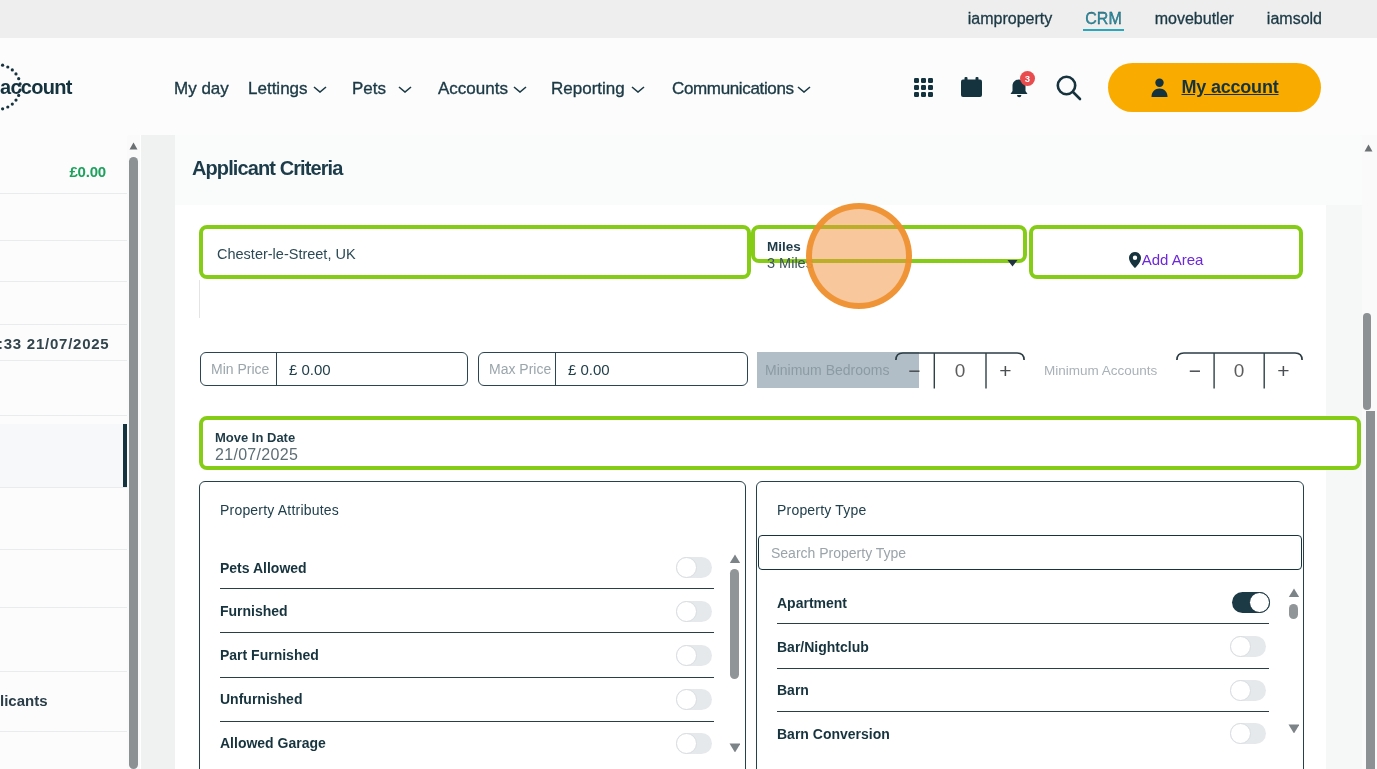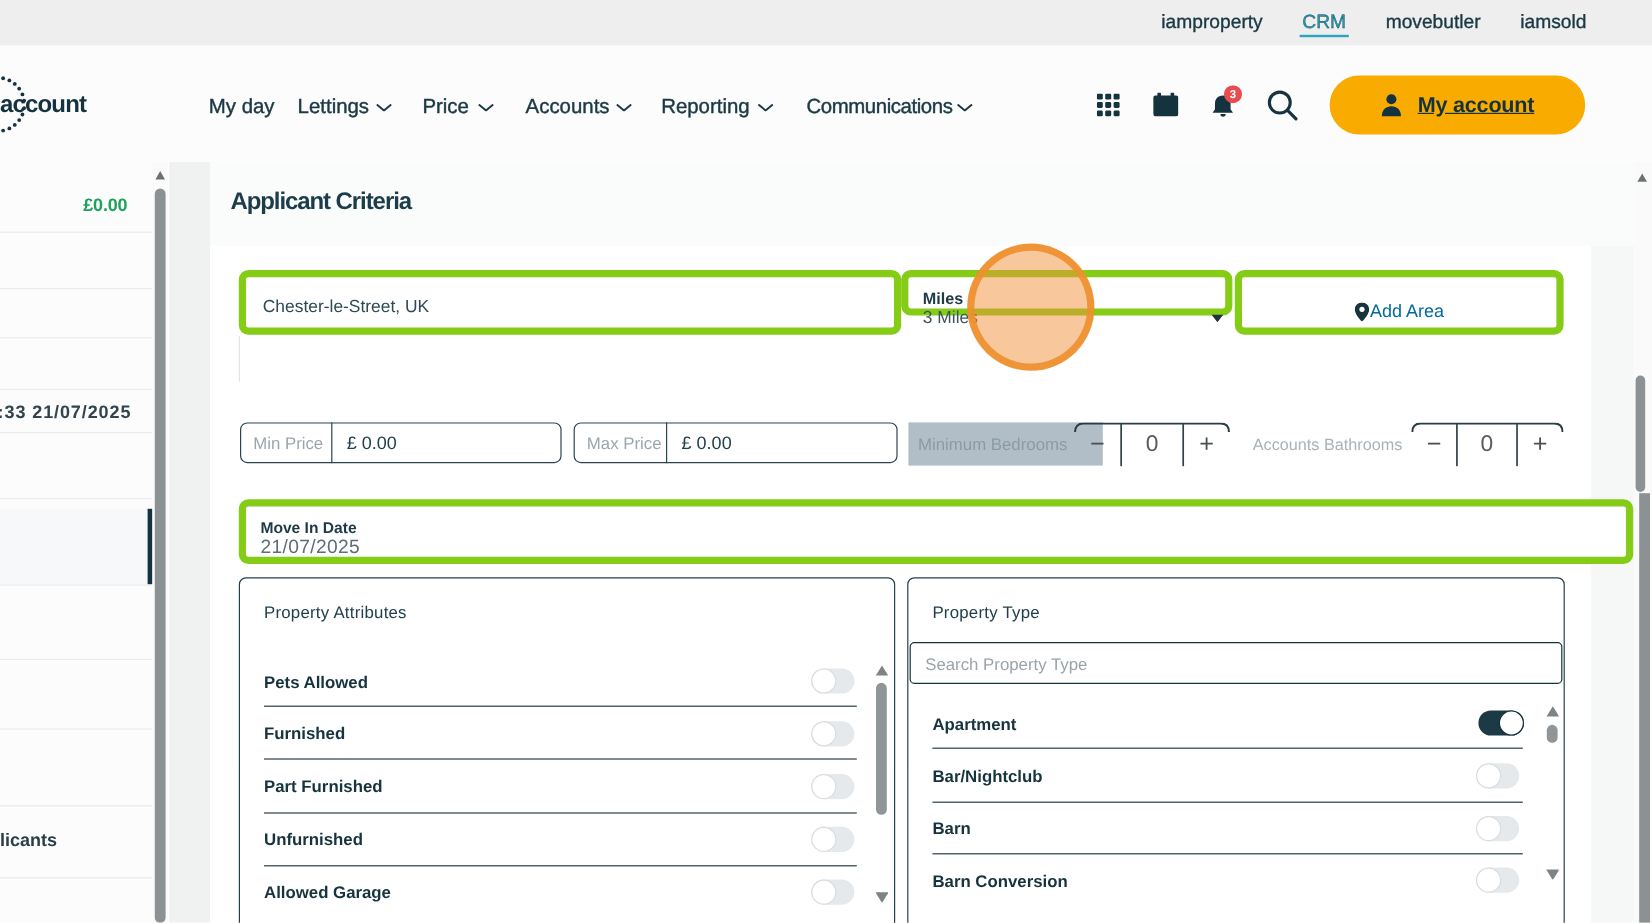--- a/index.html
+++ b/index.html
@@ -32,28 +32,28 @@
   #sbthumb { left:2px; top:22px; width:9px; height:612px; background:#8c9194; border-radius:5px; }
 
   
   #gap { left:141px; top:135px; width:34px; height:634px; background:#f0f1f1; }
   #main { left:175px; top:135px; width:1187px; height:634px; background:#ffffff; }
   #headband { left:0px; top:0px; width:1187px; height:70px; background:#fafbfb; }
   #rightmargin { left:1151px; top:70px; width:36px; height:566px; background:#f6f7f7; }
   #winscroll { left:1362px; top:135px; width:15px; height:634px; background:#fafafa; }
 
   
-  .box { position:absolute; background:#fff; border:6px solid #84cc16; border-radius:8px; }
+  .box { position:absolute; background:#fff; border:4px solid #84cc16; border-radius:8px; }
   #in1 { left:24px; top:90px; width:552px; height:54px; }
   #in1 .v { position:absolute; left:14px; top:17px; font-size:14.5px; color:#2c4a55; }
   #miles { left:576px; top:90px; width:276px; height:38px; }
   #miles .l1 { position:absolute; left:12px; top:10px; font-size:13.5px; font-weight:bold; color:#1d3a46; }
   #miles .l2 { position:absolute; left:12px; top:26px; font-size:14.5px; color:#3f545c; }
   #addarea { left:854px; top:90px; width:274px; height:54px; display:flex; align-items:center; justify-content:center; padding-top:15px; }
-  #addarea .t { font-size:15px; color:#0369a1; }
+  #addarea .t { font-size:15px; color:#6d28d9; }
 
   #circle { left:631px; top:68px; width:106px; height:106px; border-radius:53px; border:6px solid rgba(238,144,46,0.9); background:rgba(242,144,58,0.5); }
 
   .pricegrp { position:absolute; top:217px; height:34px; border:1px solid #2c4651; border-radius:6px; background:#fff; display:flex; align-items:center; }
   .pricegrp .lab { font-size:14px; color:#9ba6ac; padding-left:10px; }
   .pricegrp .sep { width:1px; height:34px; background:#2c4651; }
   .pricegrp .val { font-size:15px; color:#22404c; }
   #minp { left:25px; width:268px; }
   #maxp { left:303px; width:270px; }
 
@@ -121,21 +121,21 @@
     <circle cx="16" cy="45.1" r="1.6"></circle>
       <circle cx="12.3" cy="49.1" r="1.6"></circle>
     <circle cx="7.8" cy="52" r="1.6"></circle>
       <circle cx="2.6" cy="53.8" r="1.6"></circle>
   </g>
 </svg>
 <div class="abs" id="logotext">account</div>
 
 <div class="abs navitem" style="left:174px">My day</div>
 <div class="abs navitem" style="left:248px">Lettings</div>
-<div class="abs navitem" style="left:352px">Price</div>
+<div class="abs navitem" style="left:352px">Pets</div>
 <div class="abs navitem" style="left:438px">Accounts</div>
 <div class="abs navitem" style="left:551px">Reporting</div>
 <div class="abs navitem" style="left:672px; letter-spacing:-0.35px">Communications</div>
 <div class="abs chev" style="left:313px">
     <svg width="14" height="7">
       <path d="M1 1 L7 6 L13 1" fill="none" stroke="#1b3945" stroke-width="1.6"></path>
     </svg>
   </div>
 <div class="abs chev" style="left:398px">
     <svg width="14" height="7">
@@ -269,21 +269,21 @@
   <div class="stepper" id="step1">
     <svg width="130" height="37">
         <path d="M0.9 8 Q0.9 1 7.9 1 L122.1 1 Q129.1 1 129.1 8" fill="none" stroke="#2b3c45" stroke-width="1.7"></path>
         <line x1="39.3" y1="1" x2="39.3" y2="36.5" stroke="#2e4048" stroke-width="1.4"></line>
         <line x1="91" y1="1" x2="91" y2="36.5" stroke="#2e4048" stroke-width="1.4"></line>
       </svg>
     <div class="bminus">−</div>
       <div class="bval">0</div>
       <div class="bplus">+</div>
   </div>
-  <div class="abs" id="bathlab">Accounts Bathrooms</div>
+  <div class="abs" id="bathlab">Minimum Accounts</div>
   <div class="stepper" id="step2">
     <svg width="127" height="37">
         <path d="M0.9 8 Q0.9 1 7.9 1 L119.1 1 Q126.1 1 126.1 8" fill="none" stroke="#2b3c45" stroke-width="1.7"></path>
         <line x1="38.1" y1="1" x2="38.1" y2="36.5" stroke="#2e4048" stroke-width="1.4"></line>
         <line x1="88.2" y1="1" x2="88.2" y2="36.5" stroke="#2e4048" stroke-width="1.4"></line>
       </svg>
     <div class="bminus">−</div>
       <div class="bval">0</div>
       <div class="bplus">+</div>
   </div>

